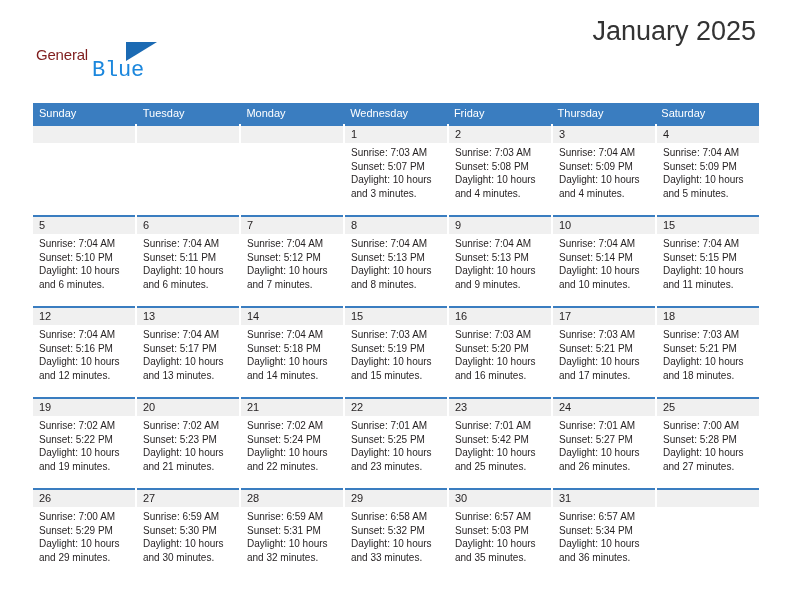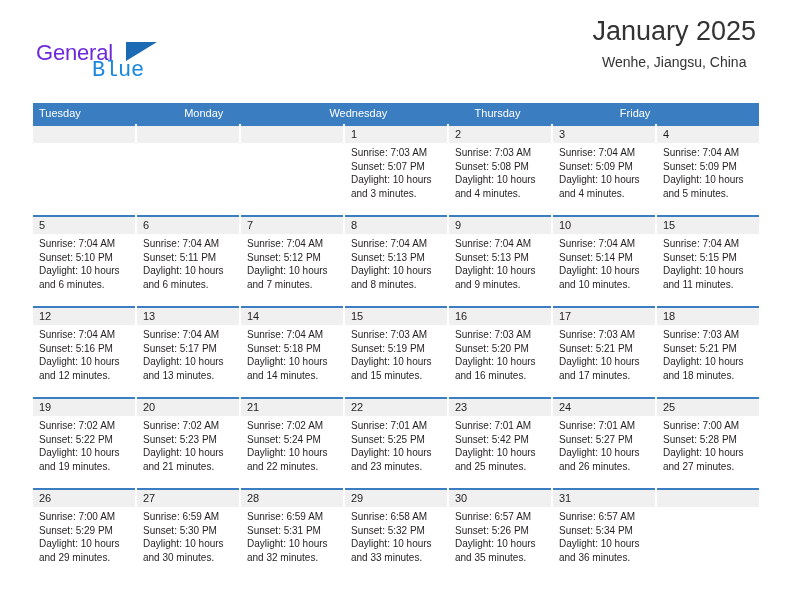--- a/index.html
+++ b/index.html
@@ -32,24 +32,24 @@
   .logo {
     position: absolute;
     left: 36px;
     top: 36px;
     width: 180px;
     height: 46px;
   }
   .logo-general {
     position: absolute;
     left: 0;
-    top: 4px;
-    font-size: 22px;
+    top: 10px;
+    font-size: 15px;
     letter-spacing: -0.2px;
-    color: #6d28d9;
+    color: #7f1d1d;
     font-family: "Liberation Sans", sans-serif;
   }
   .logo-tri {
     position: absolute;
     left: 90px;
     top: 6px;
     width: 0;
     height: 0;
     border-left: 31px solid #1b6ab3;
     border-bottom: 19px solid transparent;
@@ -151,32 +151,33 @@
 <div class="page">
 
   <div class="header">
     <div class="logo">
       <span class="logo-general">General</span>
       <span class="logo-tri"></span>
       <span class="logo-blue">Blue</span>
     </div>
     <div class="title-block">
       <div class="month-title">January 2025</div>
-      <div class="location">Wenhe, Jiangsu, China</div>
     </div>
   </div>
 
   <div class="calendar">
 
     <div class="weekday-row">
+      <div class="weekday">Sunday</div>
       <div class="weekday">Tuesday</div>
       <div class="weekday">Monday</div>
       <div class="weekday">Wednesday</div>
+      <div class="weekday">Friday</div>
       <div class="weekday">Thursday</div>
-      <div class="weekday">Friday</div>
+      <div class="weekday">Saturday</div>
     </div>
 
     <div class="week-row">
       <div class="day-cell empty">
         <div class="day-num"></div>
         <div class="day-body">
           <div></div>
           <div></div>
           <div></div>
           <div></div>
@@ -470,21 +471,21 @@
           <div>Sunrise: 6:58 AM</div>
           <div>Sunset: 5:32 PM</div>
           <div>Daylight: 10 hours</div>
           <div>and 33 minutes.</div>
         </div>
       </div>
       <div class="day-cell">
         <div class="day-num">30</div>
         <div class="day-body">
           <div>Sunrise: 6:57 AM</div>
-          <div>Sunset: 5:26 PM</div>
+          <div>Sunset: 5:03 PM</div>
           <div>Daylight: 10 hours</div>
           <div>and 35 minutes.</div>
         </div>
       </div>
       <div class="day-cell">
         <div class="day-num">31</div>
         <div class="day-body">
           <div>Sunrise: 6:57 AM</div>
           <div>Sunset: 5:34 PM</div>
           <div>Daylight: 10 hours</div>

